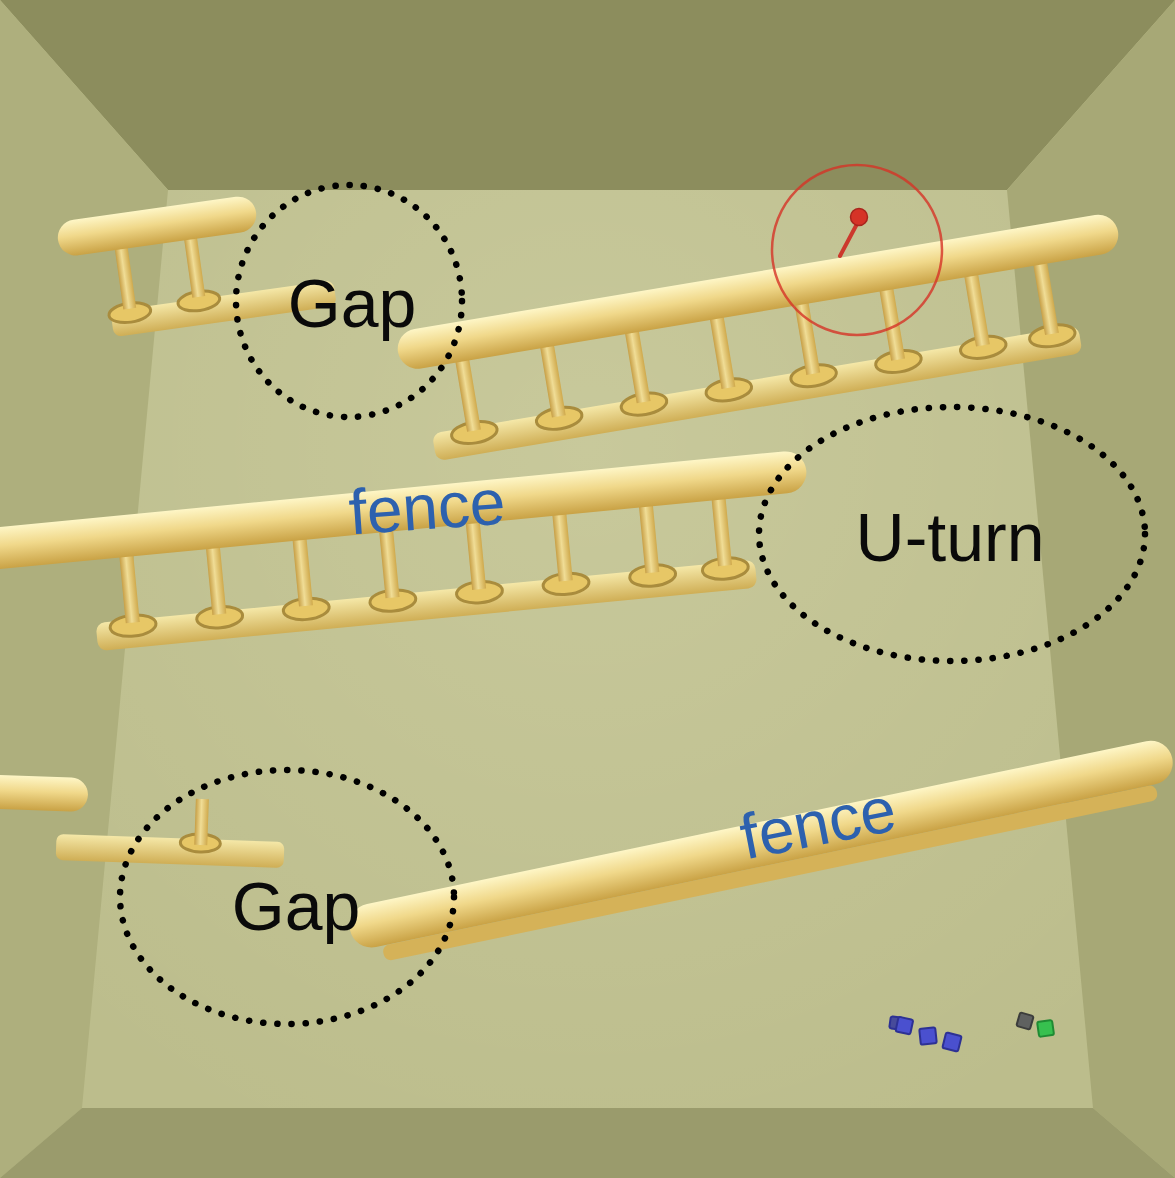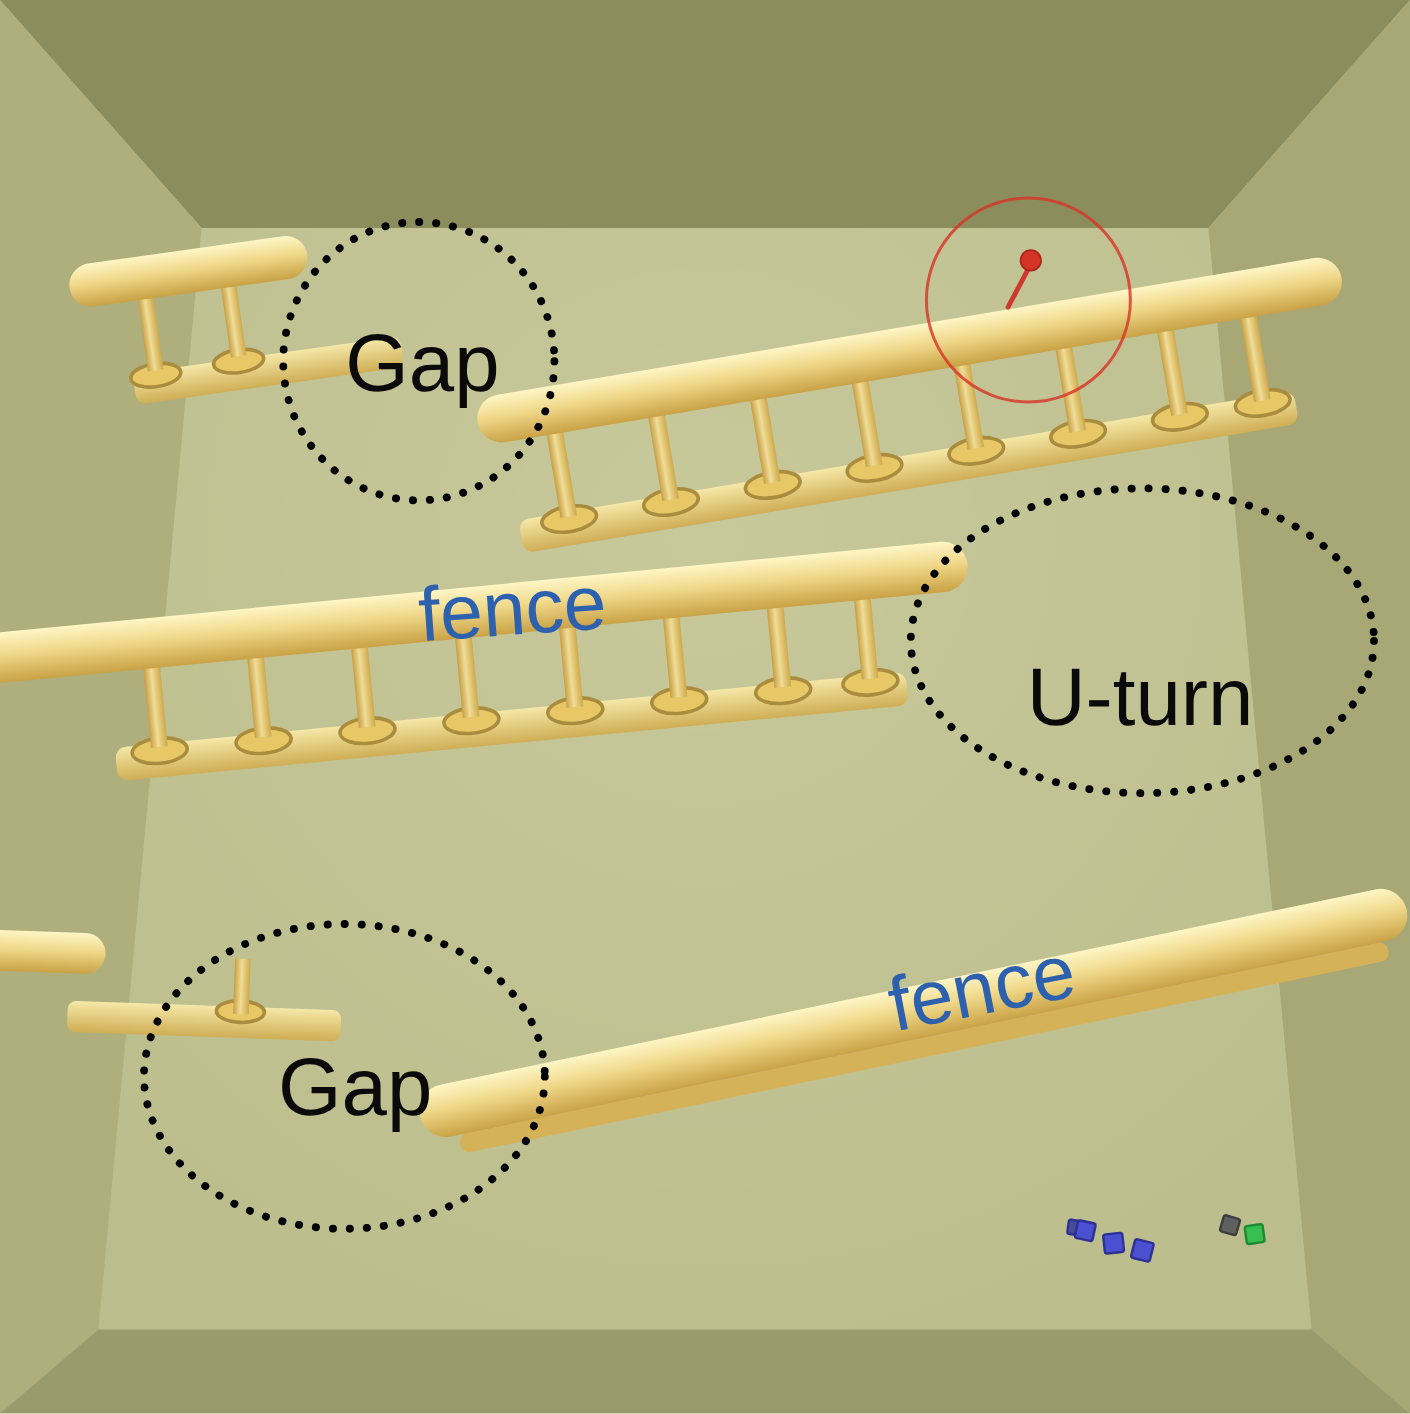--- a/index.html
+++ b/index.html
@@ -5,21 +5,21 @@
   html,body{margin:0;padding:0;background:#ffffff;}
   .stage{
     position:relative;width:1175px;height:1178px;overflow:hidden;
     font-family:"Liberation Sans","DejaVu Sans",sans-serif;
   }
   .stage svg{position:absolute;left:0;top:0;display:block;}
   .lbl{position:absolute;white-space:nowrap;line-height:1;user-select:none;}
   .lbl-dark{color:#0a0a0a;font-size:68px;}
   .lbl-blue{color:#2d61ae;font-size:64px;}
   .lbl-gap-top{left:352px;top:303px;transform:translate(-50%,-50%);}
-  .lbl-uturn{left:950px;top:537px;transform:translate(-50%,-50%);margin-top:44px;}
+  .lbl-uturn{left:950px;top:537px;transform:translate(-50%,-50%);}
   .lbl-gap-bottom{left:296px;top:906px;transform:translate(-50%,-50%);}
   .lbl-fence-mid{left:427px;top:507px;transform:translate(-50%,-50%) rotate(-4deg);}
   .lbl-fence-bottom{left:818px;top:823px;transform:translate(-50%,-50%) rotate(-11deg);}
 </style>
 </head>
 <body>
 
 <div class="stage">
   <svg width="1175" height="1178" viewBox="0 0 1175 1178">
     <defs>

